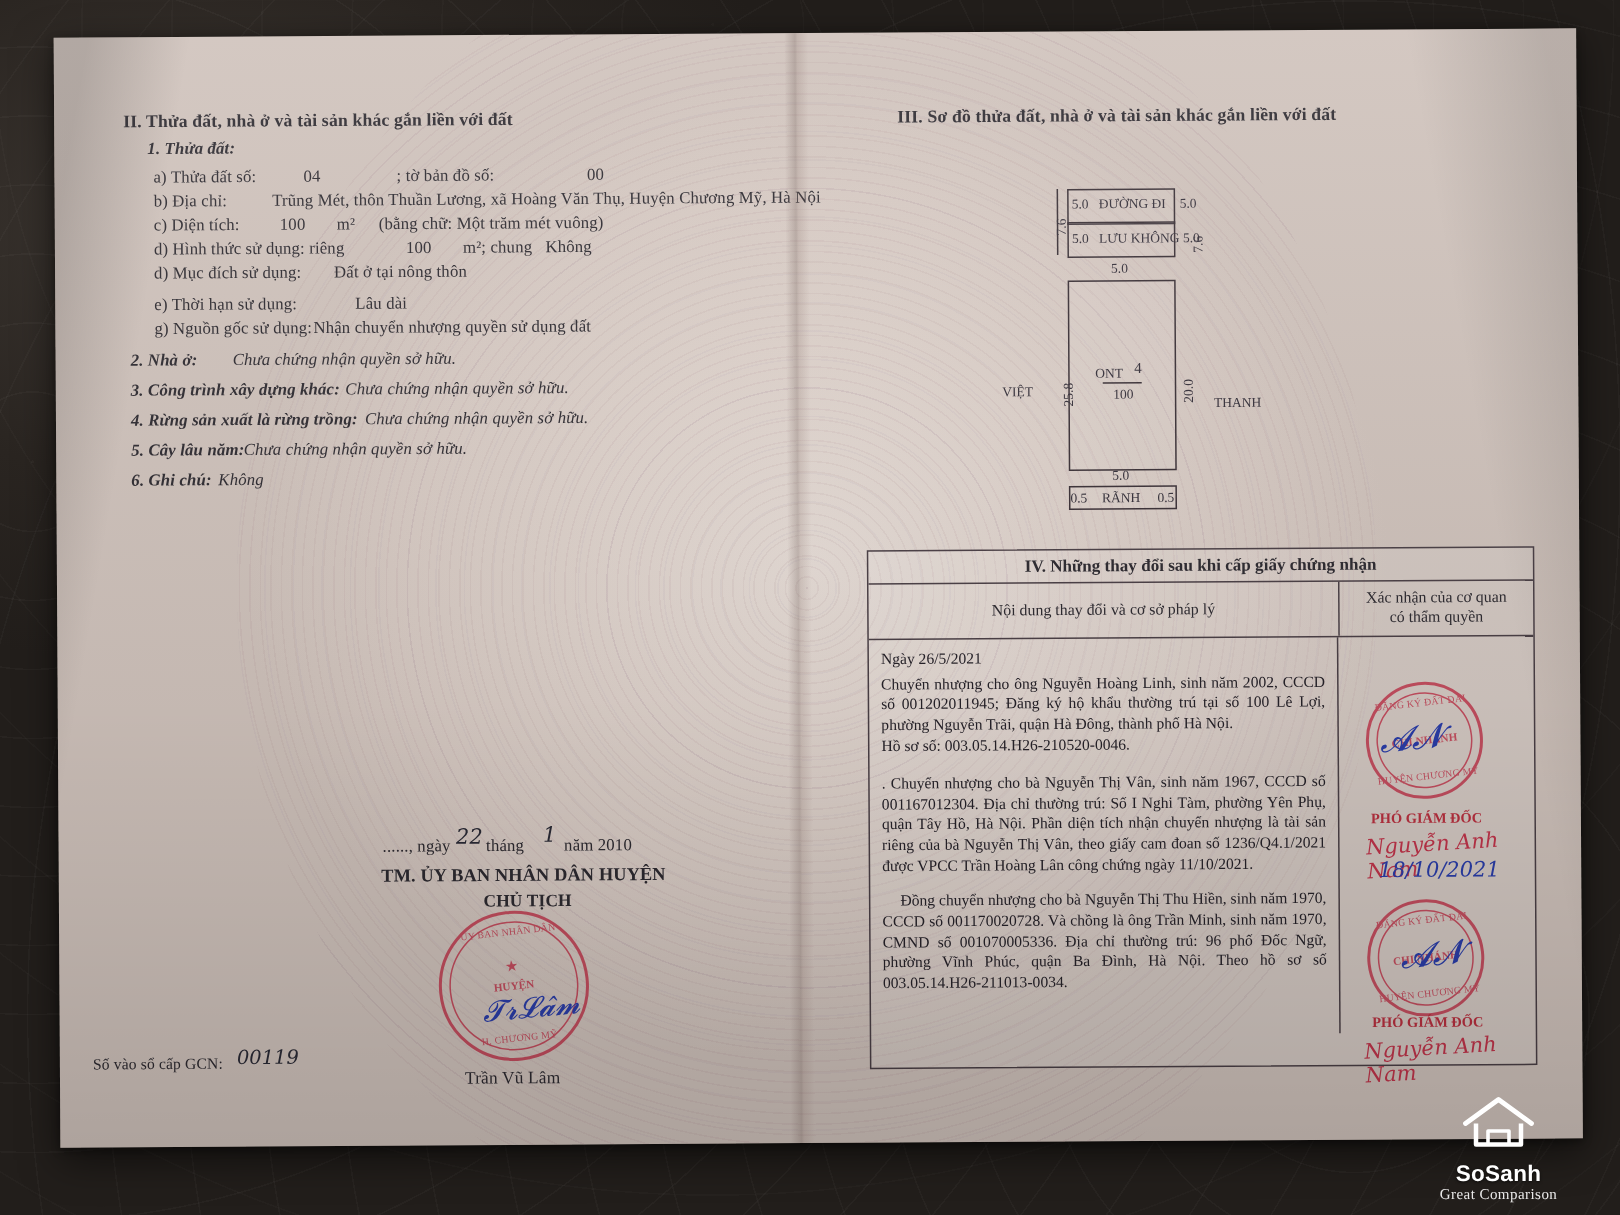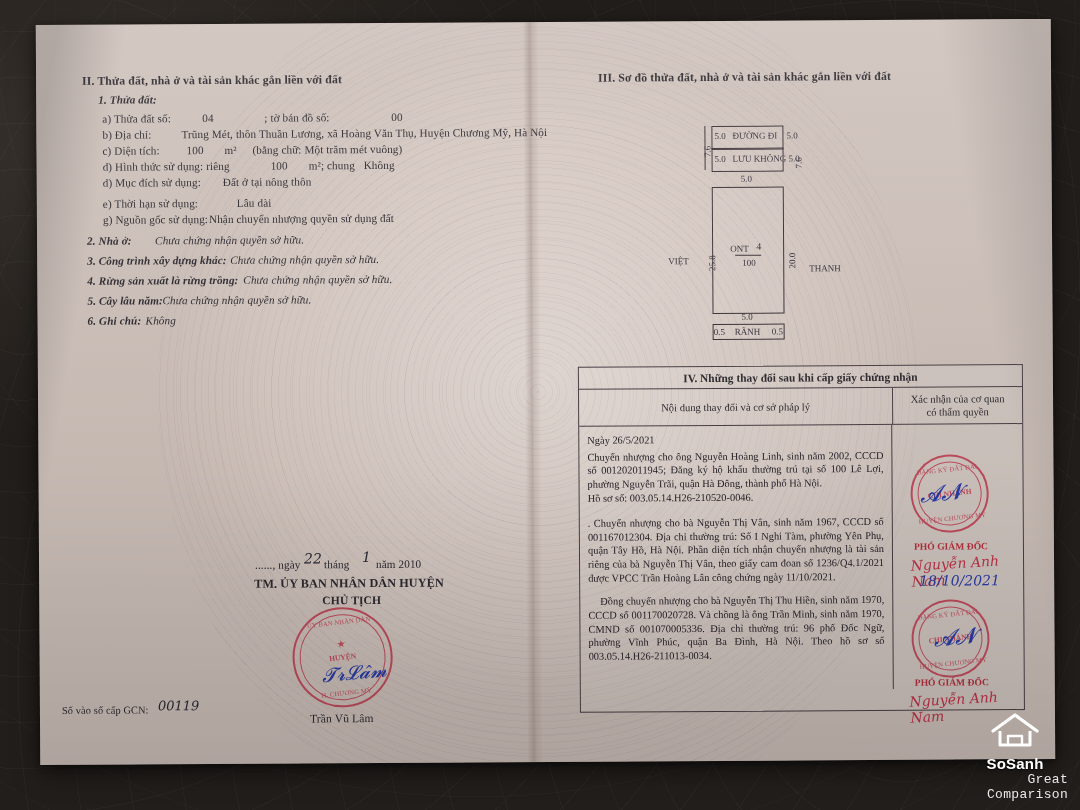--- a/index.html
+++ b/index.html
@@ -258,40 +258,39 @@
   .label-red {
     position: absolute;
     color: #b8303f;
     font-size: 9.6px;
     font-weight: bold;
   }
 
   
   .watermark {
     position: absolute;
-    right: 12px;
+    right: 28px;
     bottom: 8px;
     width: 106px;
     text-align: center;
     color: #ffffff;
     z-index: 20;
   }
   .watermark .wm-title {
     font-family: "Liberation Sans", sans-serif;
     font-weight: bold;
     font-size: 15px;
     letter-spacing: 0.2px;
     text-shadow: 0 1px 2px rgba(0,0,0,0.7);
   }
   .watermark .wm-sub {
-    font-family: Liberation Mono, monospace;
-    font-size: 13px;
+    font-family: Liberation Serif, serif;
+    font-size: 10px;
     opacity: 0.9;
     letter-spacing: 0.3px;
-    text-align: right;
   }
   .wm-house {
     width: 52px; height: 38px;
     margin: 0 auto 2px;
   }
 </style>
 </head>
 <body>
 
 <div class="scene">

